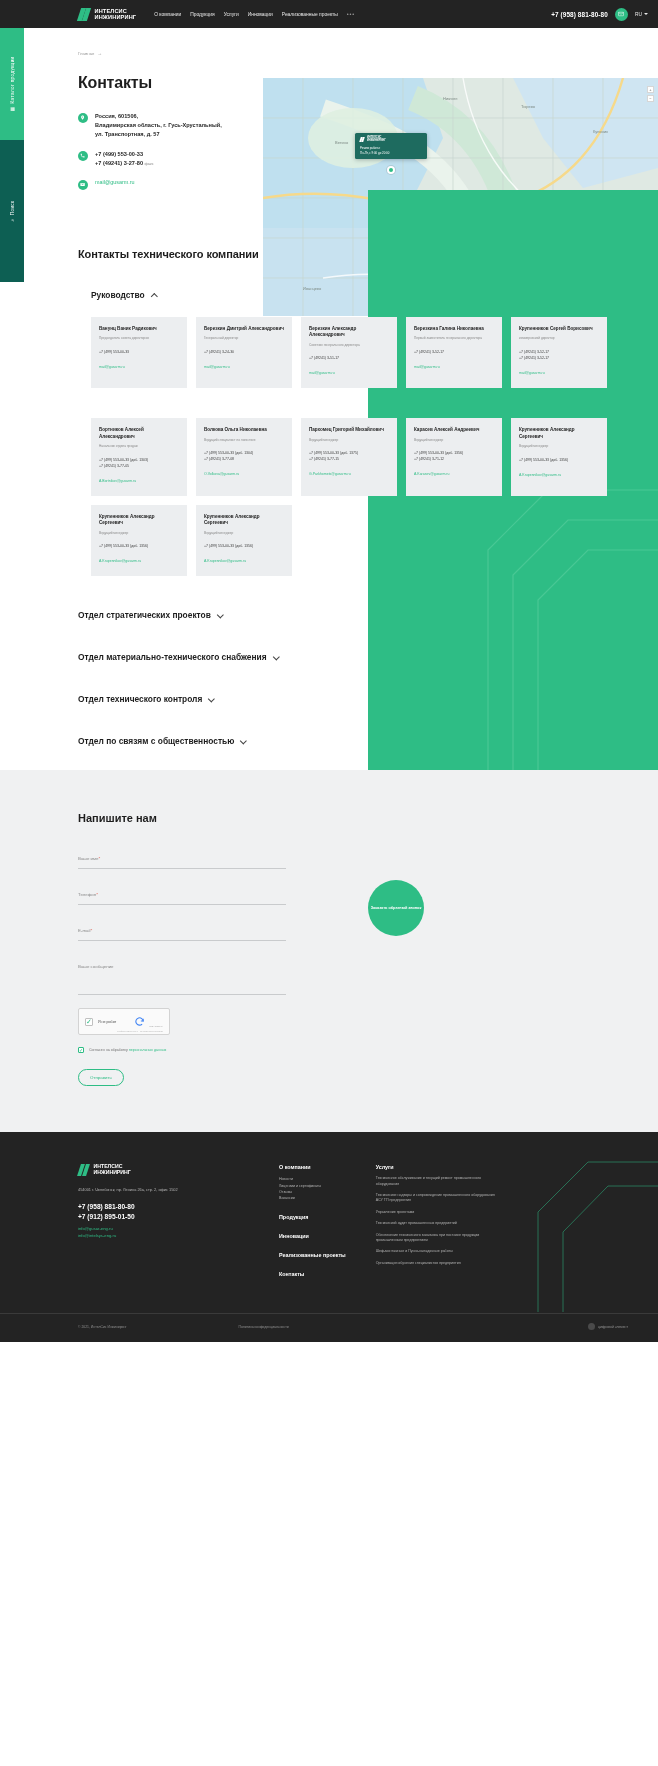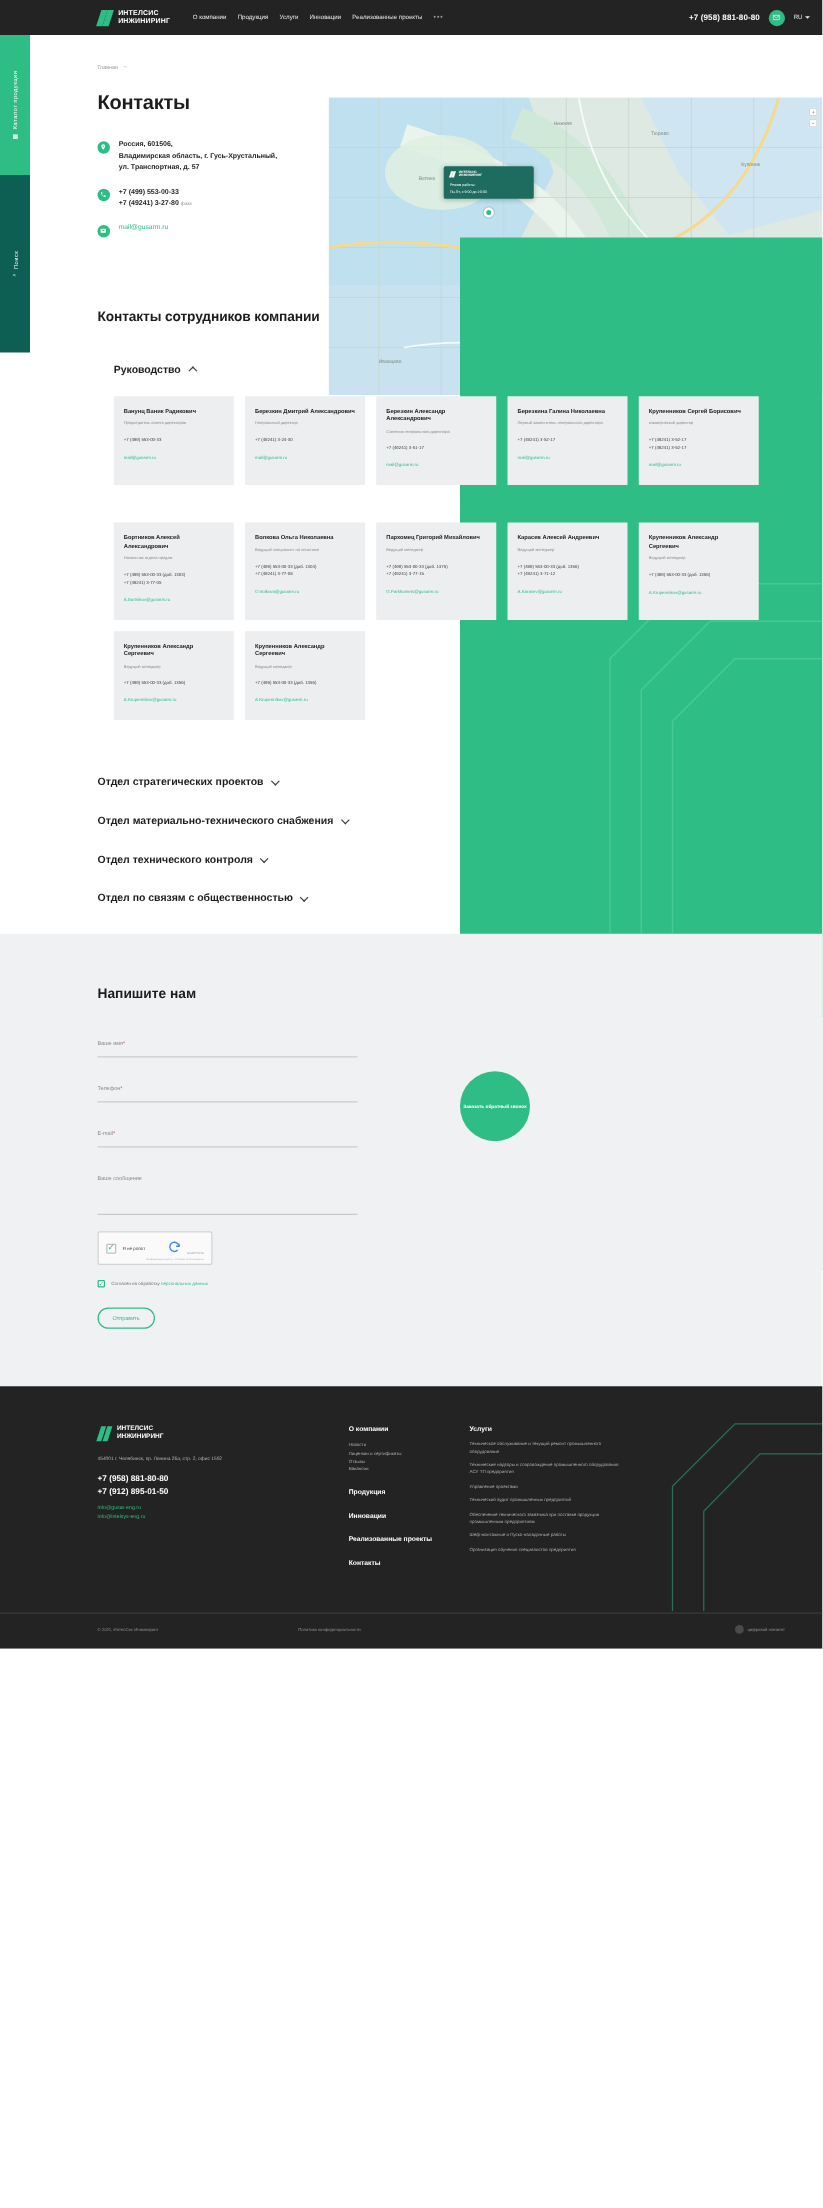--- a/index.html
+++ b/index.html
@@ -104,21 +104,21 @@
 
   .cards { display: flex; flex-wrap: wrap; gap: 9px; margin-top: 17px; }
   .card { width: 96px; background: #eceef0; padding: 9px 8px 10px 8px; }
   .card.light { background: #eceef0; }
   .c-name { font-size: 4.6px; font-weight: bold; line-height: 1.42; color: #1d1d1d; }
   .c-role { font-size: 3.2px; color: #8b8b8b; line-height: 1.4; margin-top: 4px; }
   .c-phones { margin-top: 9px; display: flex; flex-direction: column; gap: 2px; }
   .c-ph { font-size: 3.5px; color: #3d3d3d; }
   .c-mail { display: inline-block; margin-top: 8px; font-size: 3.5px; color: #2ebd85; text-decoration: none; }
 
-  .collapsed-list { margin-top: 44px; display: flex; flex-direction: column; gap: 21px; padding-bottom: 24px; }
+  .collapsed-list { margin-top: 34px; display: flex; flex-direction: column; gap: 32px; padding-bottom: 24px; }
   .collapsed-row { display: flex; align-items: center; gap: 6px; font-size: 8.4px; font-weight: bold; color: #1d1d1d; }
 
   
   .write { background: #f0f1f2; padding: 42px 0 46px 78px; position: relative; }
   .h2b { font-size: 11px; font-weight: bold; color: #1d1d1d; }
   .form { margin-top: 22px; width: 208px; }
   .field { border-bottom: .7px solid #c9cbcd; padding-bottom: 4px; margin-bottom: 13px; }
   .field label { font-size: 4.4px; color: #8b8b8b; }
   .field label .star { color: #e24a3a; }
   .field.msg { padding-bottom: 22px; }
@@ -336,21 +336,21 @@
     <div class="green-panel"></div>
     <svg class="gp-lines" viewBox="0 0 290 300">
       <g fill="none" stroke="#5fd1a2" stroke-width="1.2">
         <path d="M290 20 H180 L120 80 V300"></path>
         <path d="M290 50 H200 L145 105 V300"></path>
         <path d="M290 80 H220 L170 130 V300"></path>
       </g>
     </svg>
 
     <div class="emp-inner">
-      <h2 class="h2">Контакты сотрудников компании</h2>
+      <h2 class="h2">Контакты технического компании</h2>
 
       <div class="dept">
         <div class="dept-head">
           <span>Руководство</span>
           <span class="chev"></span>
         </div>
         <div class="cards">
           <div class="card">
             <div class="c-name">Ванунц Ваник Радикович</div>
             <div class="c-role">Председатель совета директоров</div>

